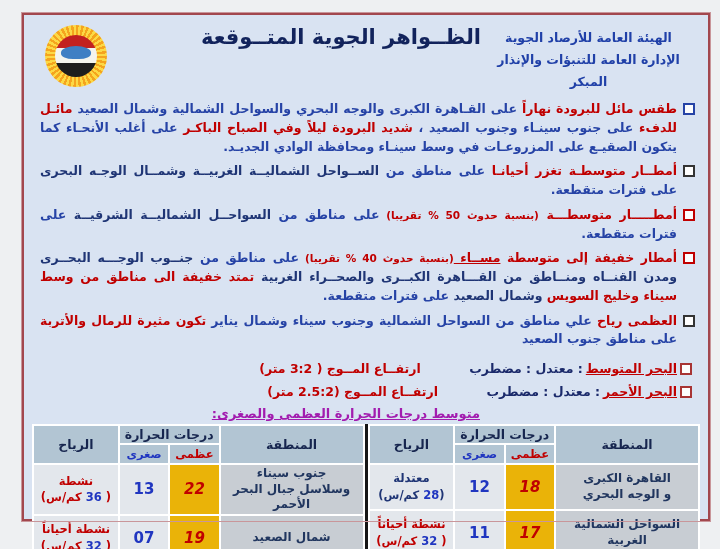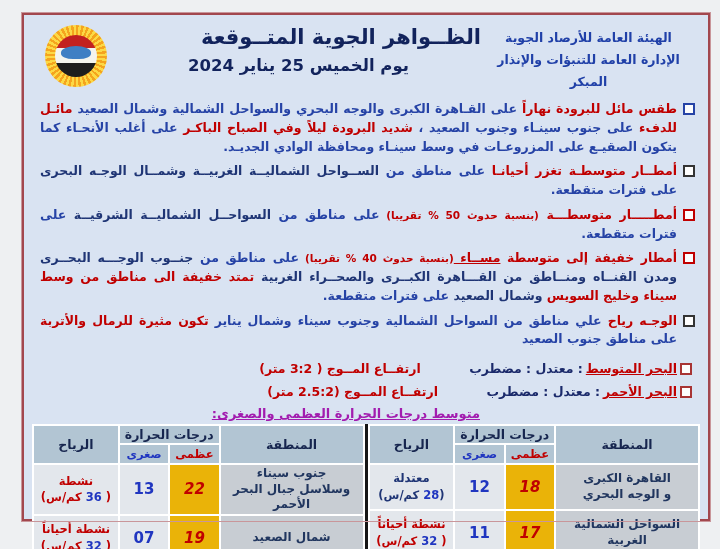--- a/index.html
+++ b/index.html
@@ -63,21 +63,20 @@
 
 <div class="doc">
 
   <div class="hdr">
     <div class="agency">
       <div>الهيئة العامة للأرصاد الجوية</div>
       <div>الإدارة العامة للتنبؤات والإنذار المبكر</div>
     </div>
     <div class="titleblock">
       <div class="title">الظــواهر الجوية المتــوقعة</div>
-      <div class="fdate">يوم الخميس 25 يناير 2024</div>
     </div>
     <div class="logowrap">
       <div class="logo">
         <div class="logo-inner">
           <div class="logo-peak"></div>
           <div class="logo-cloud"></div>
         </div>
       </div>
     </div>
   </div>
@@ -94,21 +93,21 @@
     <div class="bullet">
       <span class="bx" style="border-color: rgb(192, 0, 0);"></span>
       <span><span style="color: rgb(192, 0, 0);">أمطـــــار متوسطـــة </span><span class="small-seg" style="color: rgb(192, 0, 0);">(بنسبة حدوث 50 % تقريبا) </span><span style="color: rgb(38, 67, 166);">على مناطق من </span><span style="color: rgb(31, 53, 117);">السواحــل الشماليــة الشرقيــة </span><span style="color: rgb(38, 67, 166);">على فترات متقطعة.</span></span>
     </div>
     <div class="bullet">
       <span class="bx" style="border-color: rgb(192, 0, 0);"></span>
       <span><span style="color: rgb(192, 0, 0);">أمطار خفيفة إلى متوسطة </span><span style="color: rgb(192, 0, 0); text-decoration: underline;">مســاء </span><span class="small-seg" style="color: rgb(192, 0, 0);">(بنسبة حدوث 40 % تقريبا) </span><span style="color: rgb(38, 67, 166);">على مناطق من </span><span style="color: rgb(31, 53, 117);">جنــوب الوجـــه البحــرى ومدن القنــاه ومنــاطق من القـــاهرة الكبــرى والصحــراء الغربية </span><span style="color: rgb(192, 0, 0);">تمتد خفيفة الى مناطق من وسط سيناء وخليج السويس </span><span style="color: rgb(31, 53, 117);">وشمال الصعيد </span><span style="color: rgb(38, 67, 166);"> على فترات متقطعة.</span></span>
     </div>
     <div class="bullet">
       <span class="bx" style="border-color: rgb(51, 51, 51);"></span>
-      <span><span style="color: rgb(192, 0, 0);">الوجـه رياح </span><span style="color: rgb(38, 67, 166);">علي مناطق من السواحل الشمالية وجنوب سيناء وشمال يناير </span><span style="color: rgb(192, 0, 0);">تكون مثيرة للرمال والأتربة </span><span style="color: rgb(38, 67, 166);">على مناطق جنوب الصعيد</span></span>
+      <span><span style="color: rgb(192, 0, 0);">العظمى رياح </span><span style="color: rgb(38, 67, 166);">علي مناطق من السواحل الشمالية وجنوب سيناء وشمال يناير </span><span style="color: rgb(192, 0, 0);">تكون مثيرة للرمال والأتربة </span><span style="color: rgb(38, 67, 166);">على مناطق جنوب الصعيد</span></span>
     </div>
   </div>
 
   <div class="seas">
     <div class="sea-row">
       <span class="sea-box"></span>
       <span class="sea-label">البحر المتوسط</span>
       <span class="sea-state">: معتدل : مضطرب</span>
       <span class="sea-wave">ارتفــاع المــوج ( 3:2 متر)</span>
     </div>

